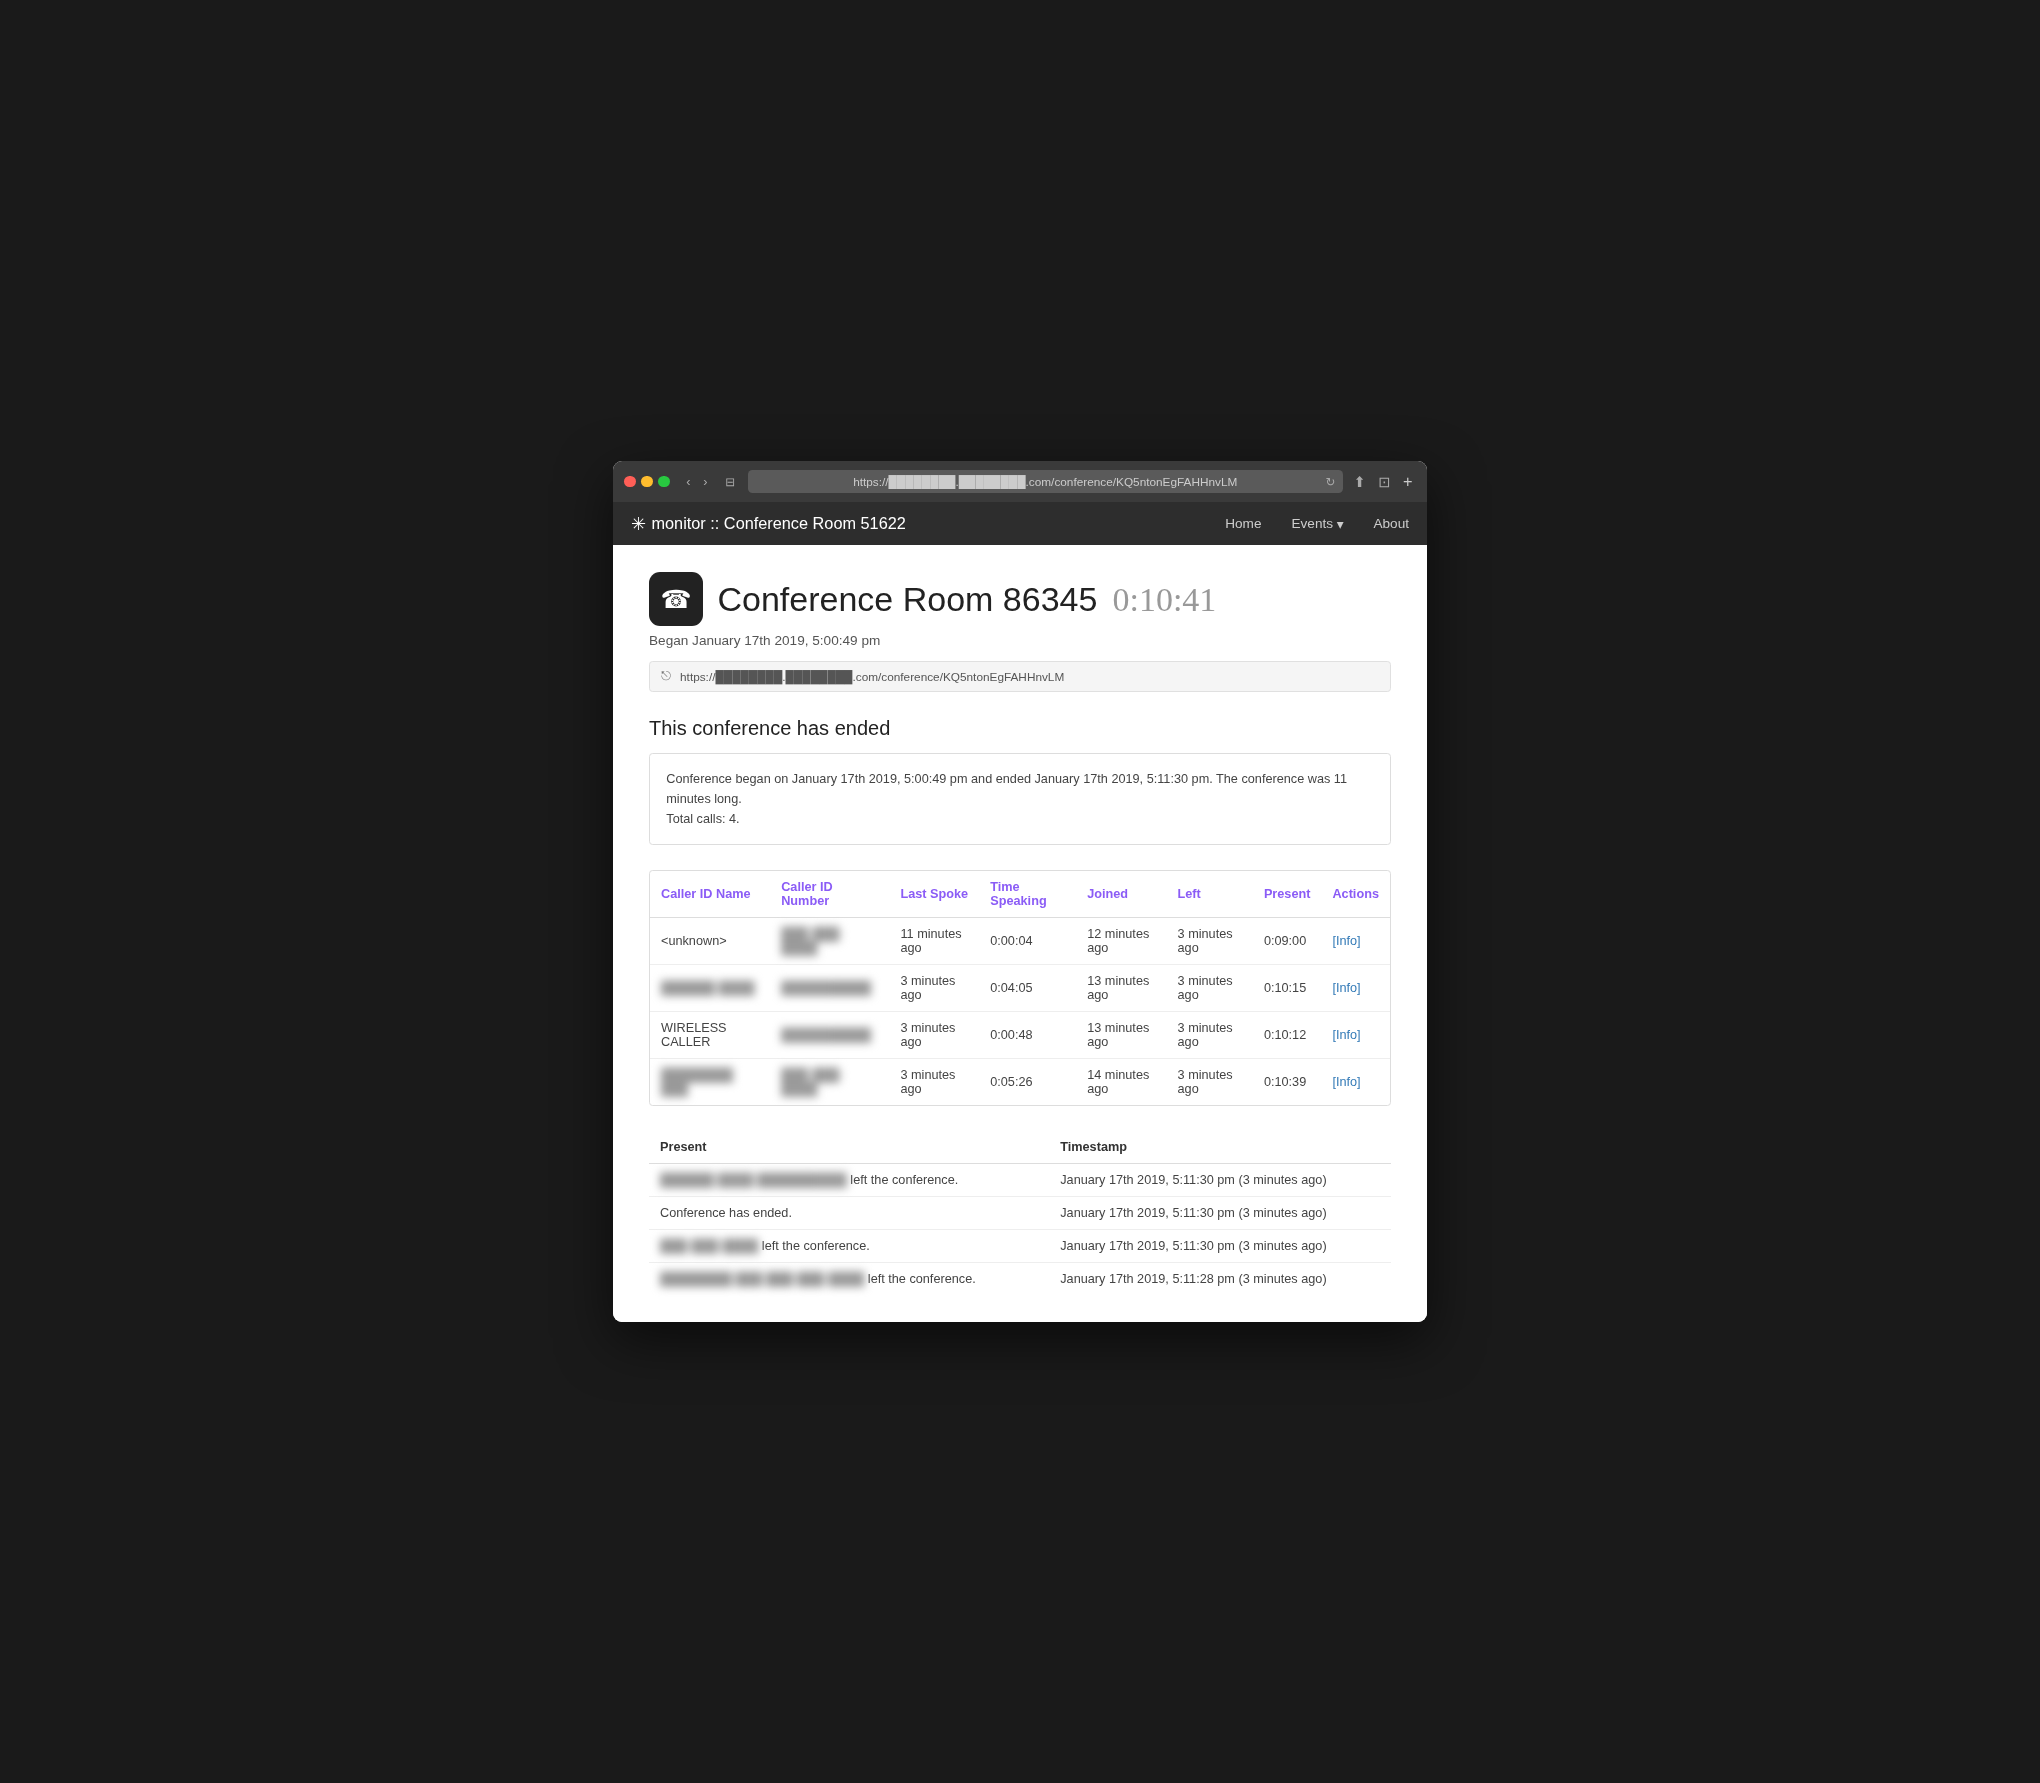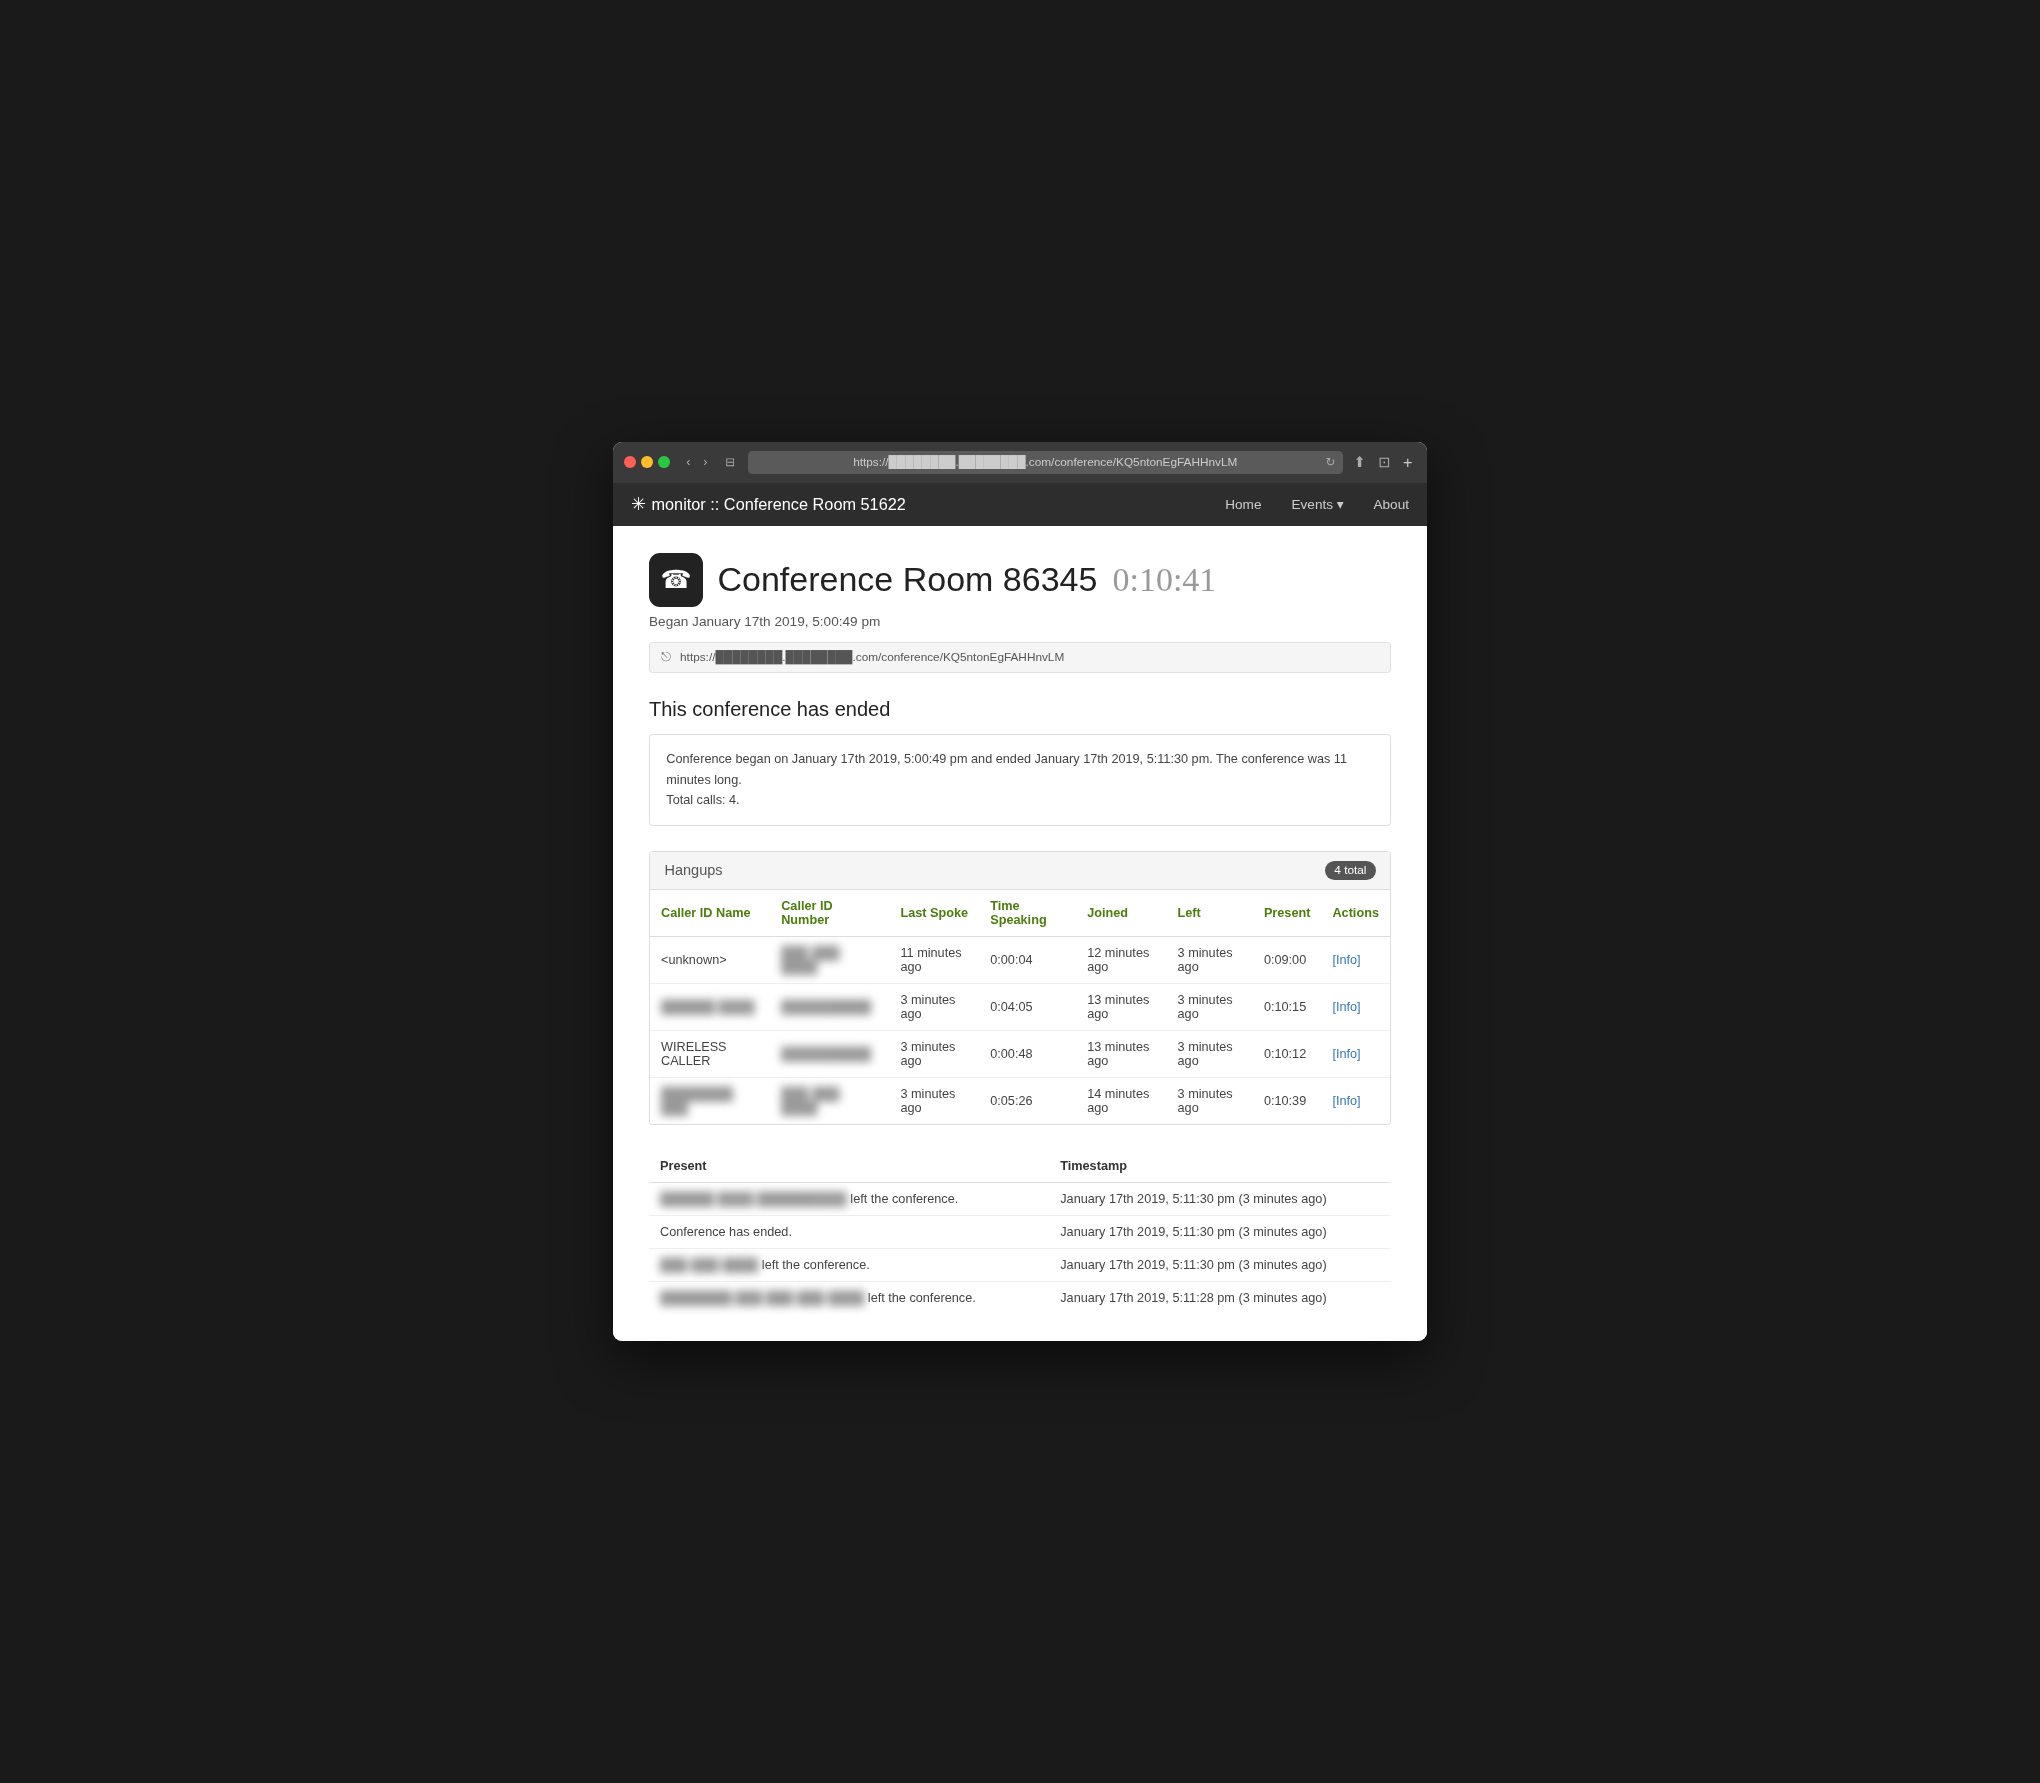--- a/index.html
+++ b/index.html
@@ -274,21 +274,21 @@
     .data-table {
       width: 100%;
       border-collapse: collapse;
       font-size: 12.7px;
     }
 
     .data-table th {
       padding: 9px 11px;
       text-align: left;
       font-weight: 600;
-      color: #4d7c0f;
+      color: #8b5cf6;
       border-bottom: 1.8px solid #ddd;
     }
 
     .data-table td {
       padding: 9px 11px;
       color: #444;
       border-bottom: 0.9px solid #eee;
     }
 
     .data-table tr:last-child td {
@@ -394,24 +394,20 @@
     </div>
 
     <h2 class="section-title">This conference has ended</h2>
 
     <div class="info-box">
       <div>Conference began on January 17th 2019, 5:00:49 pm and ended January 17th 2019, 5:11:30 pm. The conference was 11 minutes long.</div>
       <div>Total calls: 4.</div>
     </div>
 
     <div class="hangups-section">
-      <div class="hangups-header">
-        <span class="hangups-title">Hangups</span>
-        <span class="badge">4 total</span>
-      </div>
       <table class="data-table">
         <thead>
           <tr>
             <th>Caller ID Name</th>
             <th>Caller ID Number</th>
             <th>Last Spoke</th>
             <th>Time Speaking</th>
             <th>Joined</th>
             <th>Left</th>
             <th>Present</th>

